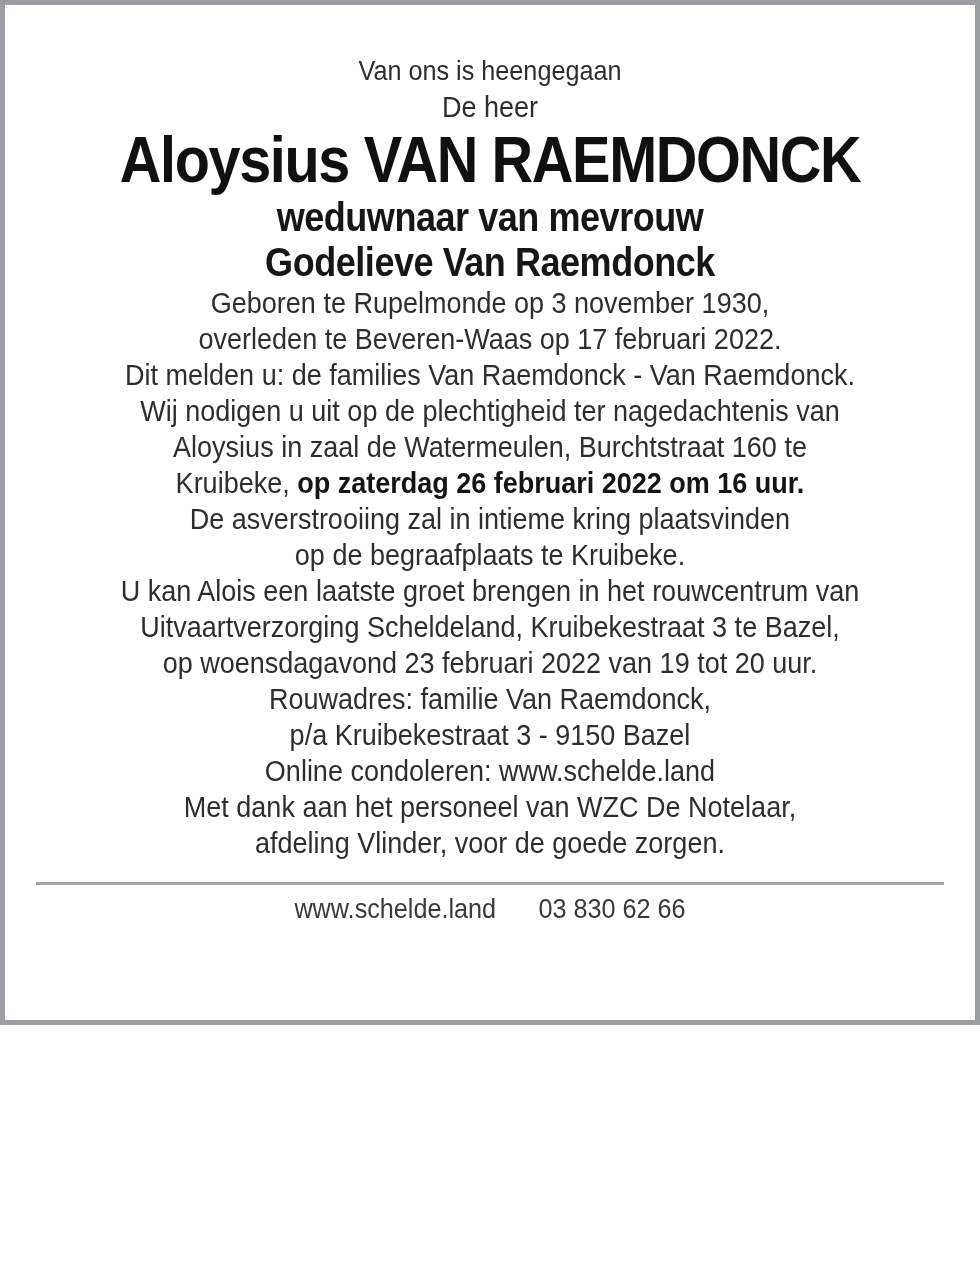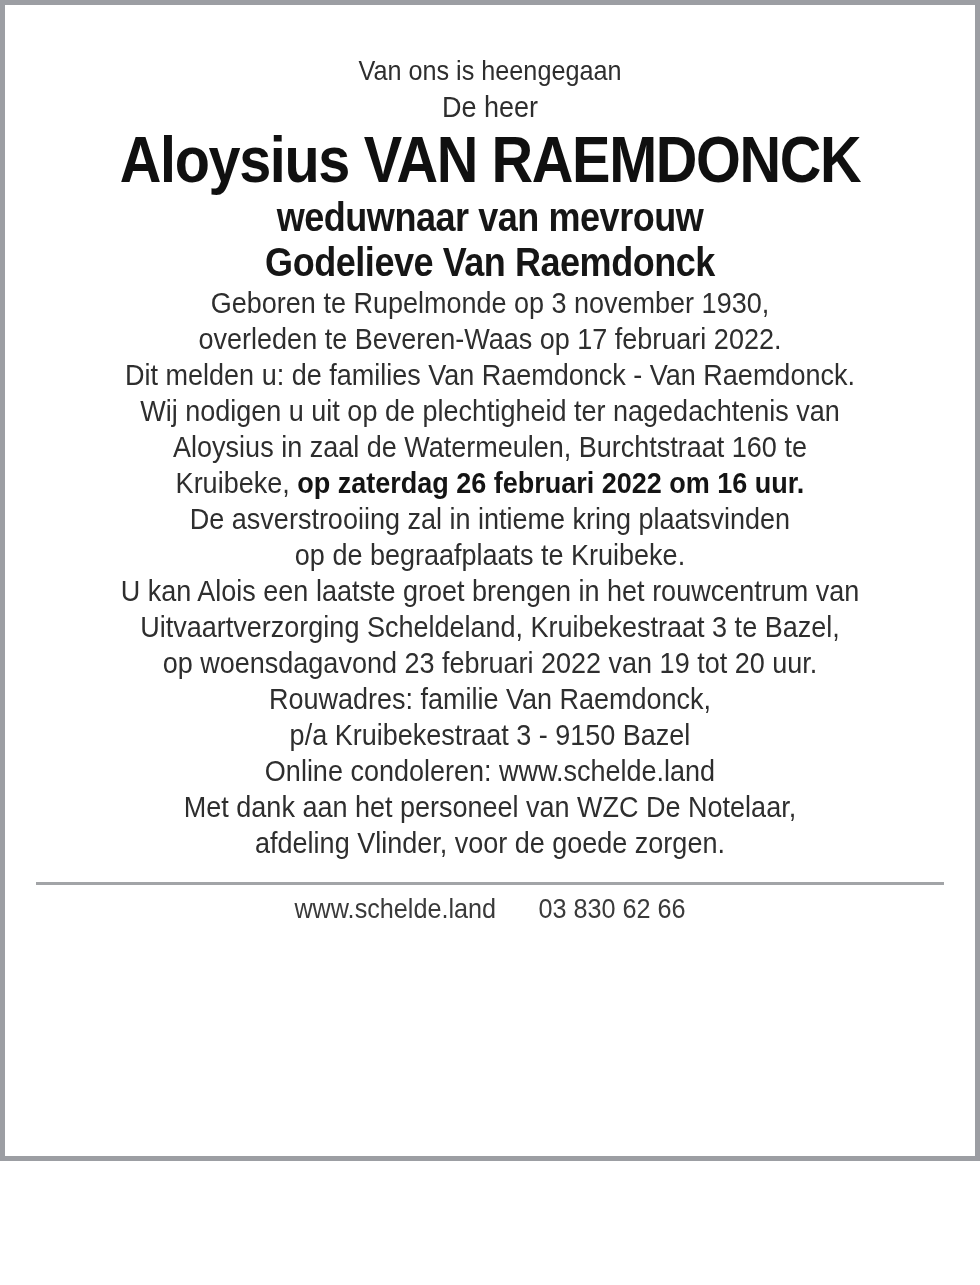--- a/index.html
+++ b/index.html
@@ -1,20 +1,20 @@
 <!DOCTYPE html>
 <html style="--frame: #9c9ea3; --divider: #a2a4a7; --text: #2e2e2e;"><head>
 <meta charset="utf-8">
 <style>
   html, body { margin: 0; padding: 0; background: #ffffff; }
 
   .page {
     box-sizing: border-box;
     width: 980px;
-    height: 1161px;
+    height: 1025px;
     border: 5px solid var(--frame, #9c9ea3);
     background: #ffffff;
     overflow: hidden;
     font-family: "Liberation Sans", sans-serif;
     color: var(--text, #2e2e2e);
   }
 
   
   .main {
     transform: scaleX(0.9);

